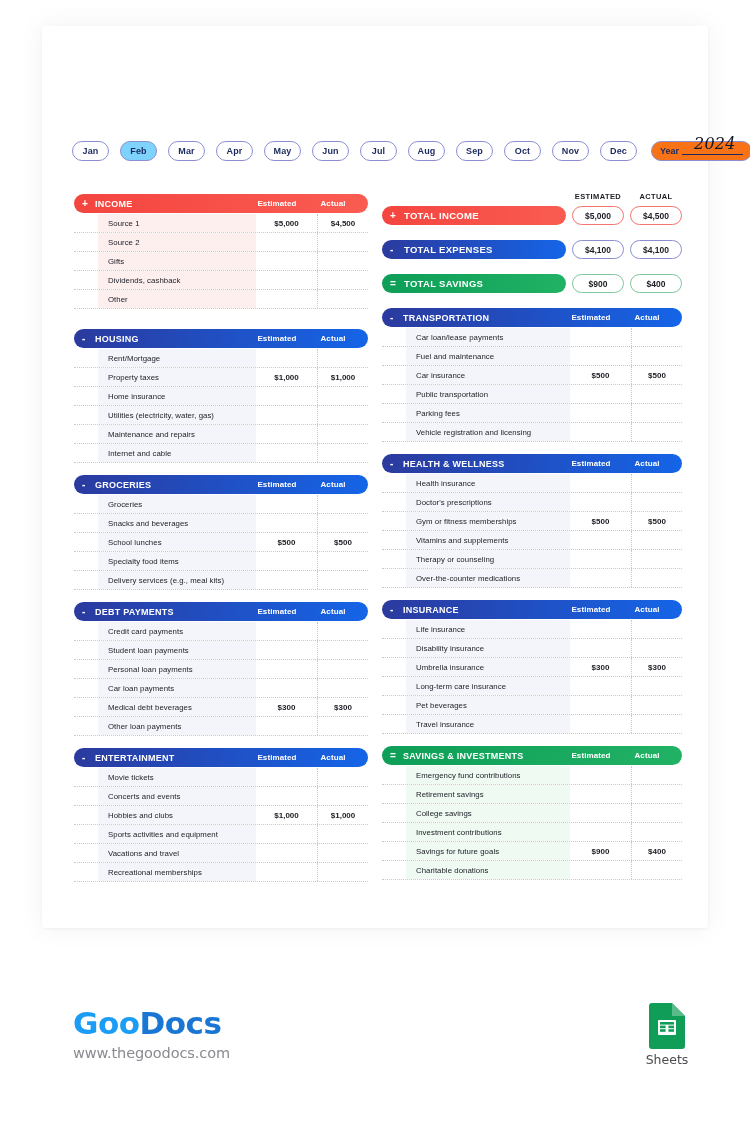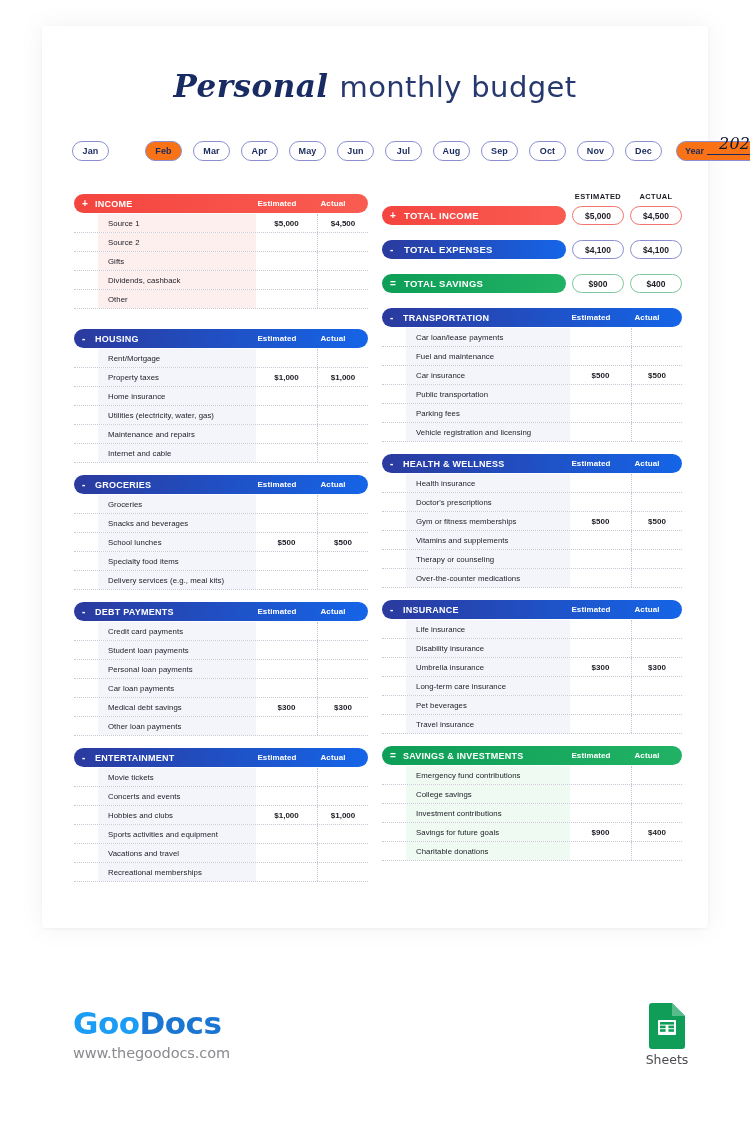--- a/index.html
+++ b/index.html
@@ -74,23 +74,22 @@
     font-size: 9px;
     font-weight: 700;
     display: flex;
     align-items: center;
     justify-content: center;
     padding: 0 5px;
     box-sizing: border-box;
     letter-spacing: 0.2px;
   }
   .month-pill.active {
-    background: #f97316;
+    background: #7dd3fc;
     border-color: #8b8fd0;
-    margin-left: 25px;
   }
   .year-pill {
     flex: 0 0 auto;
     width: 101px;
     height: 20px;
     border: 1.1px solid #8b8fd0;
     border-radius: 11px;
     background: #f97316;
     display: flex;
     align-items: center;
@@ -308,23 +307,20 @@
     font-size: 12.5px;
     color: #4b4b4f;
     margin-top: 3px;
   }
 </style>
 </head>
 <body>
 
 <div class="page-card">
 
-  <div class="title-wrap">
-    <span class="title-script">Personal</span><span class="title-main">monthly budget</span>
-  </div>
 
   <div class="months" id="months-row">
       <div class="month-pill">Jan</div>
       <div class="month-pill active">Feb</div>
       <div class="month-pill">Mar</div>
       <div class="month-pill">Apr</div>
       <div class="month-pill">May</div>
       <div class="month-pill">Jun</div>
       <div class="month-pill">Jul</div>
       <div class="month-pill">Aug</div>
@@ -476,21 +472,21 @@
             <div class="r-label">Personal loan payments</div>
             <div class="r-est"></div>
             <div class="r-act"></div>
           </div>
           <div class="row">
             <div class="r-label">Car loan payments</div>
             <div class="r-est"></div>
             <div class="r-act"></div>
           </div>
           <div class="row">
-            <div class="r-label">Medical debt savings</div>
+            <div class="r-label">Medical debt beverages</div>
             <div class="r-est">$300</div>
             <div class="r-act">$300</div>
           </div>
           <div class="row">
             <div class="r-label">Other loan payments</div>
             <div class="r-est"></div>
             <div class="r-act"></div>
           </div>
         </div>
     </div>
@@ -699,20 +695,25 @@
     <div class="section tint-green" style="margin-top:12px;">
       <div class="section-header hdr-green">
         <span class="sh-sign">=</span>
         <span class="sh-name">SAVINGS &amp; INVESTMENTS</span>
         <span class="sh-est">Estimated</span>
         <span class="sh-act">Actual</span>
       </div>
       <div class="rows">
           <div class="row">
             <div class="r-label">Emergency fund contributions</div>
+            <div class="r-est"></div>
+            <div class="r-act"></div>
+          </div>
+          <div class="row">
+            <div class="r-label">Retirement savings</div>
             <div class="r-est"></div>
             <div class="r-act"></div>
           </div>
           <div class="row">
             <div class="r-label">College savings</div>
             <div class="r-est"></div>
             <div class="r-act"></div>
           </div>
           <div class="row">
             <div class="r-label">Investment contributions</div>

